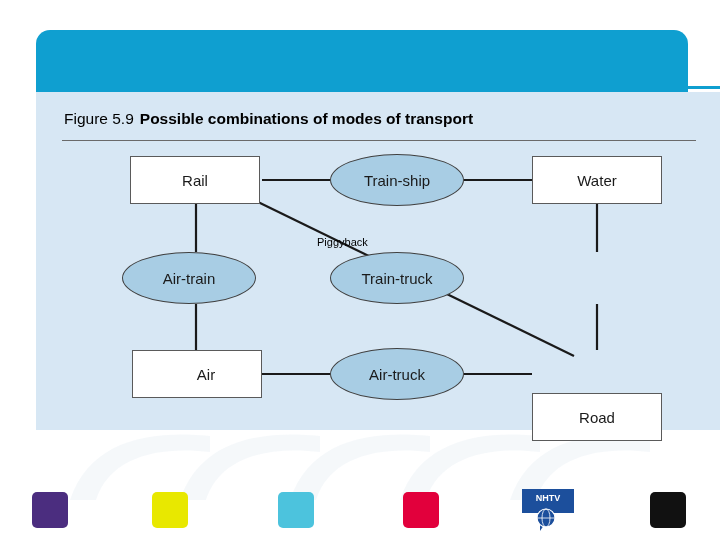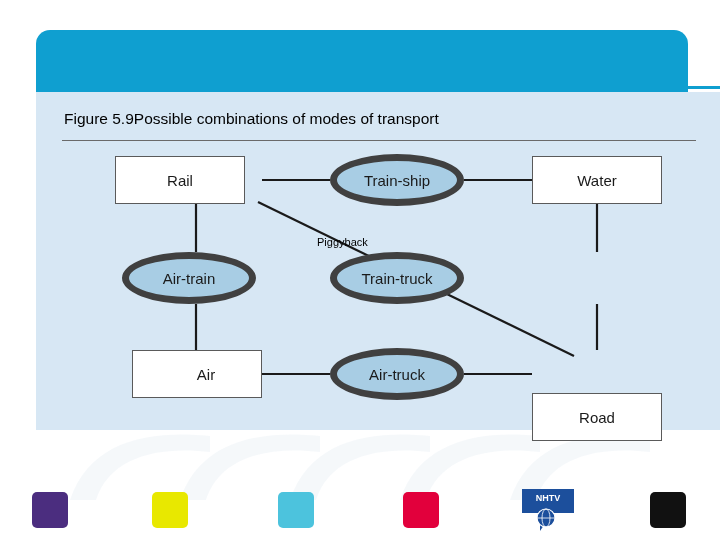--- a/index.html
+++ b/index.html
@@ -84,21 +84,22 @@
     top: 18px;
     width: 630px;
     font-size: 15.5px;
     color: #000;
     white-space: nowrap;
   }
   .figure-title .fig-label {
     font-weight: normal;
   }
   .figure-title .fig-text {
-    font-weight: normal;
+    font-weight: bold;
+    margin-left: 6px;
   }
   .title-rule {
     position: absolute;
     left: 26px;
     top: 48px;
     width: 634px;
     height: 1px;
     background: #6a6a6a;
   }
 
@@ -125,21 +126,21 @@
     box-sizing: border-box;
   }
   .node.rect {
     background: #ffffff;
     border: 1px solid #5a5a5a;
     width: 130px;
     height: 48px;
   }
   .node.ellipse {
     background: #a8cde4;
-    border: 7px solid #404040;
+    border: 1px solid #404040;
     border-radius: 50%;
     width: 134px;
     height: 52px;
   }
   .piggyback-label {
     position: absolute;
     font-size: 11px;
     color: #000;
     background: transparent;
     white-space: nowrap;
@@ -206,21 +207,21 @@
         <line x1="402" y1="226" x2="470" y2="226"></line>
 
         <line x1="535" y1="56" x2="535" y2="104"></line>
 
         <line x1="535" y1="156" x2="535" y2="202"></line>
 
         <line x1="196" y1="54" x2="512" y2="208"></line>
       </g>
     </svg>
 
-    <div class="node rect" style="left:53px;top:8px;">
+    <div class="node rect" style="left:68px;top:8px;">
       <span>Rail</span>
     </div>
     <div class="node ellipse" style="left:268px;top:6px;">
       <span>Train-ship</span>
     </div>
     <div class="node rect" style="left:470px;top:8px;">
       <span>Water</span>
     </div>
 
     <div class="node ellipse" style="left:60px;top:104px;">

